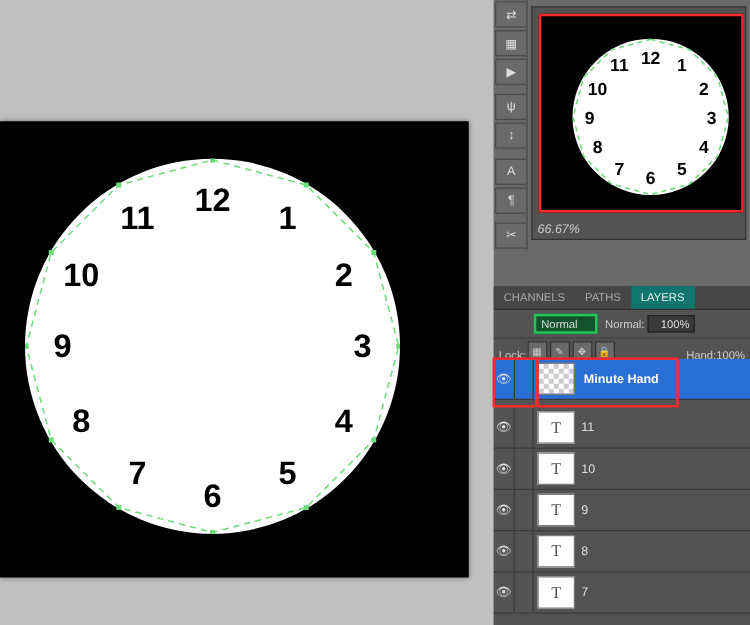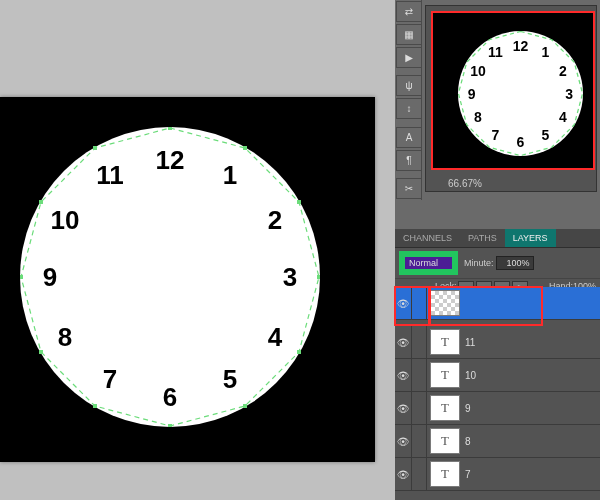--- a/index.html
+++ b/index.html
@@ -83,51 +83,51 @@
     border-radius: 50%;
     background: #fff;
   }
   .nav-clock .nn {
     position: absolute;
     font: bold 14px Arial;
     color:#000;
     transform: translate(-50%,-50%);
   }
   .nav-zoom {
-    position:absolute; left:22px; bottom:2px;
-    color:#ccc; font-size:10px;
+    position:absolute; left:4px; bottom:2px;
+    color:#ccc; font-size:10px;font-style:italic;
   }
   .panel {
     position:absolute; left:0; top:229px;
     width:205px; height:285px;
     background: #535353;
     font-size:10px; color:#ccc;
   }
   .tabs {
     display:flex; background:#464646;
     font-size:9px; border-bottom:1px solid #2e2e2e;
   }
   .tabs span { padding:4px 8px; color:#aaa; }
   .tabs span.active { background:#0f766e; color:#eee; }
   .ctrlrow {
     display:flex; align-items:center; padding:3px 4px;
     border-bottom:1px solid #444;
   }
   .ctrlrow label { font-size:9px; margin-right:2px; }
   .ctrlrow .sel {
-    background:#4c1d95; border:6px solid #22c55e; color:#ddd;
-    font-size:9px; padding:1px 14px 1px 4px; margin-right:6px;
+    background:#14532d; border:2px solid #22c55e; color:#ddd;
+    font-size:9px; padding:1px 14px 1px 4px; margin-right:6px;margin-left:28px;
   }
   .ctrlrow .pct {
     background:#3a3a3a; border:1px solid #222; color:#ddd;
     font-size:9px; padding:1px 3px; width:30px; text-align:right;
   }
   .lockrow {
-    display:flex; align-items:flex-start; padding:2px 4px;
-    border-bottom:1px solid #444; font-size:9px;margin-left:36px;
+    display:flex; align-items:flex-end; padding:2px 4px;
+    border-bottom:1px solid #444; font-size:9px;
   }
   .lockrow .chip {
     width:14px;height:14px;border:1px solid #333;background:#6a6a6a;margin:0 1px;
     display:flex;align-items:center;justify-content:center;font-size:8px;color:#ccc;
   }
   .layers { position:absolute; top:58px; left:0; right:0; bottom:0; overflow:hidden; }
   .layer {
     display:flex; align-items:center;
     height:32px; border-bottom:1px solid #3b3b3b;
   }
@@ -232,39 +232,40 @@
   </div>
 
   <div class="panel">
     <div class="tabs">
       <span>CHANNELS</span>
       <span>PATHS</span>
       <span class="active">LAYERS</span>
     </div>
     <div class="ctrlrow">
       <span class="sel">Normal</span>
-      <label>Minute:</label>
+      <label>Normal:</label>
       <span class="pct">100%</span>
     </div>
     <div class="lockrow">
       <label>Lock:</label>
       <span class="chip">▦</span>
       <span class="chip">✎</span>
       <span class="chip">✥</span>
       <span class="chip">🔒</span>
       <span style="flex:1"></span>
       <label>Hand:</label>
       <span class="pct">100%</span>
     </div>
 
     <div class="layers">
       <div class="layer selected">
         <div class="eye">👁</div>
         <div class="eye2"></div>
         <div class="thumb transp"></div>
+        <div class="name">Minute Hand</div>
       </div>
       <div style="height:6px"></div>
       <div class="layer">
         <div class="eye">👁</div>
           <div class="eye2"></div>
         <div class="thumb">T</div>
         <div class="name">11</div>
       </div>
       <div class="layer">
         <div class="eye">👁</div>

